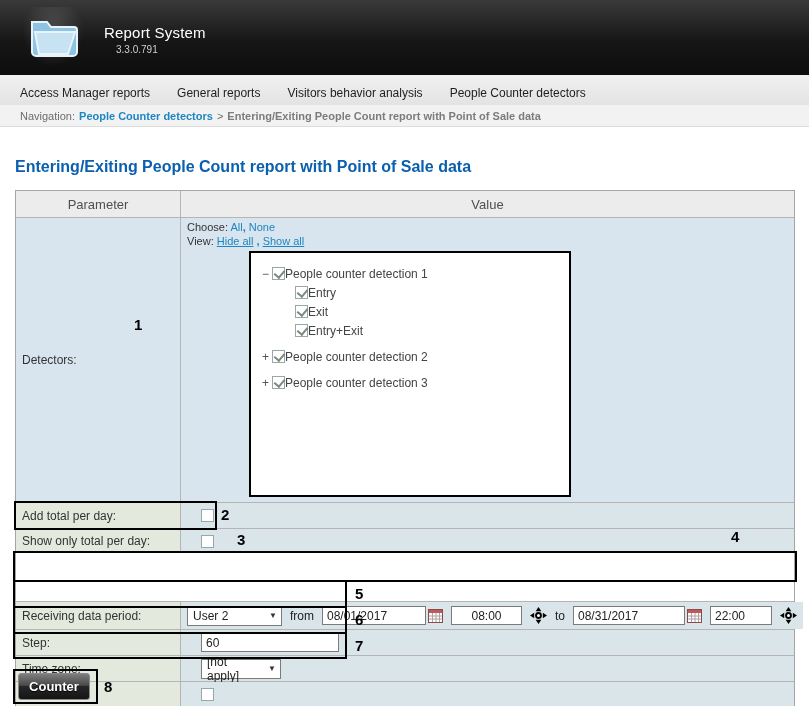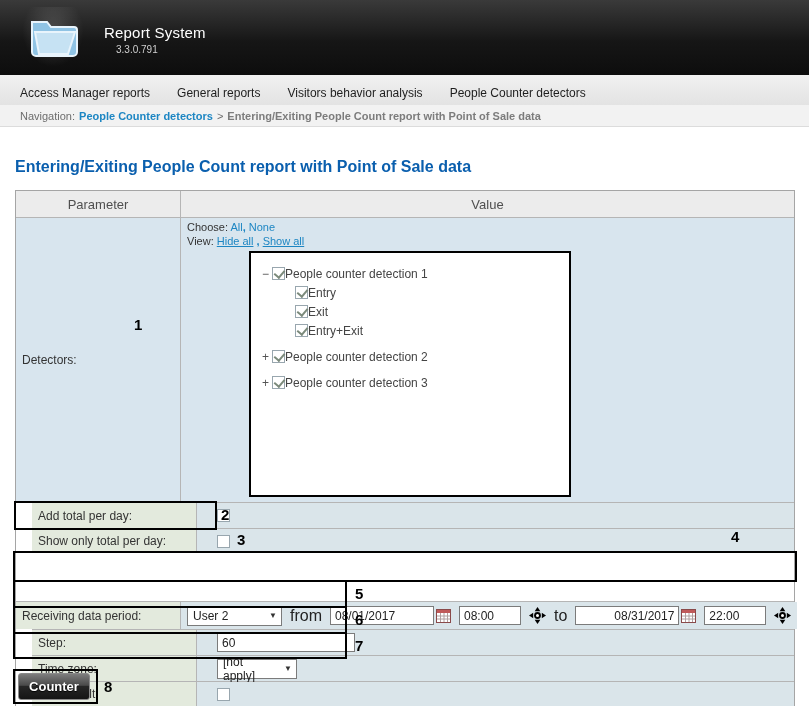--- a/index.html
+++ b/index.html
@@ -95,39 +95,39 @@
     appearance:none; -webkit-appearance:none;
     width:13px; height:13px; border:1px solid #98a6ae; background:#fff;
     position:relative; margin:0; cursor:pointer; flex:0 0 13px; display:inline-block; vertical-align:middle;
   }
   .cb:checked::after {
     content:""; position:absolute; left:3px; top:0px;
     width:5px; height:8px; border:solid #7b8a7b; border-width:0 2px 2px 0;
     transform:rotate(40deg);
   }
 
-  .row-sm { height:26px;margin-left:16px; }
+  .row-sm { height:26px; }
   .row-sm .vcell { padding-left:20px; }
 
   .fsel {
     display:inline-flex; align-items:center; justify-content:space-between;
     background:#fff; border:1px solid #7b7b7b; height:20px;
     padding:0 4px 0 5px; font-size:12px; color:#222; cursor:pointer;
   }
   .fsel .arr { font-size:8px; color:#333; margin-left:6px; }
 
   .tinput {
     height:19px; border:1px solid #7b7b7b; font-size:12px; padding:0 4px;
     font-family:"Liberation Sans", sans-serif; color:#222; background:#fff;
   }
   .dt-wrap { display:inline-flex; align-items:center; }
   .cal-icon { margin-left:2px; cursor:pointer; display:inline-flex; }
   .move-icon { display:inline-flex; cursor:pointer; }
   .period-cell { gap:8px; }
-  .inline-lbl { color:#222; font-size:16px; white-space:nowrap; }
+  .inline-lbl { color:#222; font-size:12px; white-space:nowrap; }
 
   
   .exec-btn {
     position:absolute; left:18px; top:673px; width:72px; height:27px;
     background: linear-gradient(180deg,#7d7d7d 0%,#4a4a4a 45%,#262626 50%,#151515 100%);
     border:1px solid #8a8a8a; border-radius:3px;
     color:#fff; font-weight:bold; font-size:13px;
     font-family:"Liberation Sans", sans-serif; cursor:pointer;
     text-shadow:0 1px 1px #000;
   }
@@ -249,34 +249,34 @@
         <span class="dt-wrap">
           <input class="tinput" style="width: 104px;" value="08/01/2017">
           <span class="cal-icon">
             <svg width="15" height="14" viewBox="0 0 15 14">
               <rect x="0.5" y="0.5" width="14" height="13" fill="#fff" stroke="#8a4a4a"></rect>
               <rect x="1" y="1" width="13" height="3" fill="#c05a5a"></rect>
               <path d="M1 7 H14 M1 10 H14 M4.5 4 V13 M8 4 V13 M11.5 4 V13" stroke="#b0a0a0" stroke-width="1" fill="none"></path>
             </svg>
           </span>
         </span>
-        <input class="tinput" style="width: 62px;" value="08:00">
+        <input class="tinput" style="width: 71px; text-align: center;" value="08:00">
         <span class="move-icon">
           <svg width="17" height="17" viewBox="0 0 17 17">
             <path d="M8.5 0 L11.3 4.2 H5.7 Z" fill="#000"></path>
             <path d="M8.5 17 L5.7 12.8 H11.3 Z" fill="#000"></path>
             <path d="M0 8.5 L4.2 5.7 V11.3 Z" fill="#000"></path>
             <path d="M17 8.5 L12.8 5.7 V11.3 Z" fill="#000"></path>
             <circle cx="8.5" cy="8.5" r="3.4" fill="#000"></circle>
             <circle cx="8.5" cy="8.5" r="1.5" fill="#fff"></circle>
           </svg>
         </span>
         <span class="inline-lbl">to</span>
         <span class="dt-wrap">
-          <input class="tinput" style="width: 104px; text-align: right;" value="08/31/2017">
+          <input class="tinput" style="width: 112px;" value="08/31/2017">
           <span class="cal-icon">
             <svg width="15" height="14" viewBox="0 0 15 14">
               <rect x="0.5" y="0.5" width="14" height="13" fill="#fff" stroke="#8a4a4a"></rect>
               <rect x="1" y="1" width="13" height="3" fill="#c05a5a"></rect>
               <path d="M1 7 H14 M1 10 H14 M4.5 4 V13 M8 4 V13 M11.5 4 V13" stroke="#b0a0a0" stroke-width="1" fill="none"></path>
             </svg>
           </span>
         </span>
         <input class="tinput" style="width: 62px;" value="22:00">
         <span class="move-icon">

